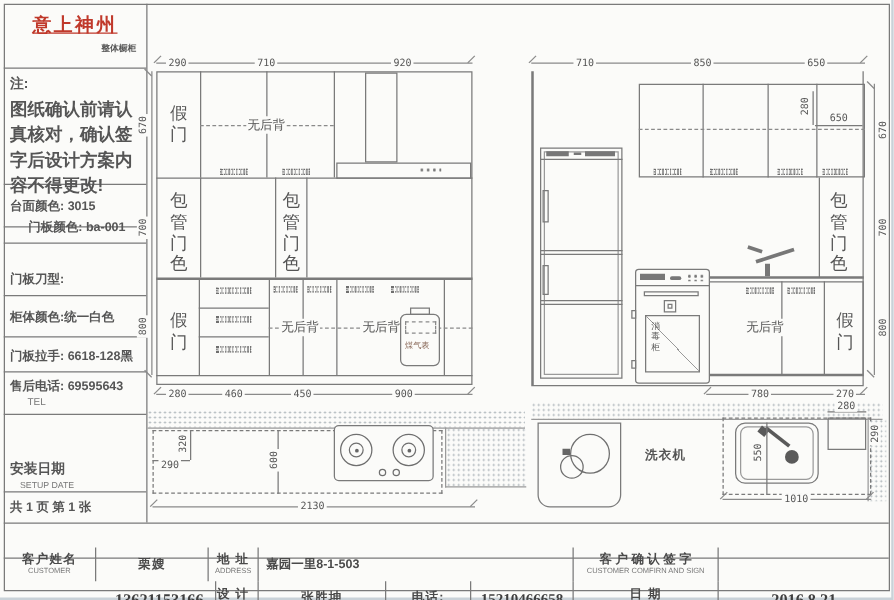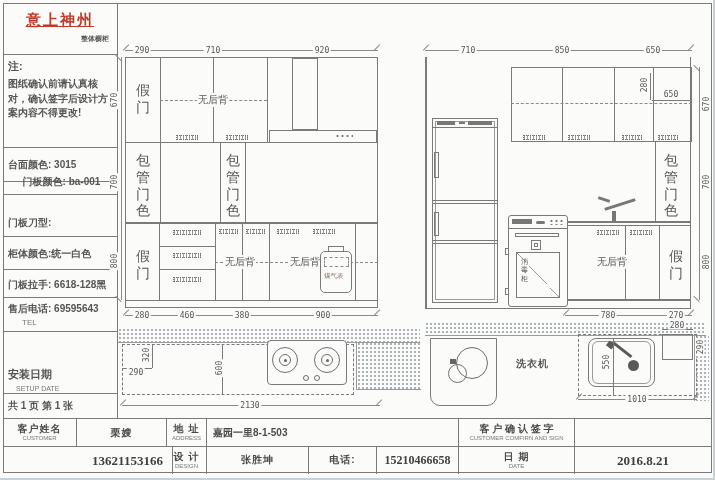--- a/index.html
+++ b/index.html
@@ -26,41 +26,41 @@
   .lab{position:absolute;transform:translate(-50%,-50%);font-size:10px;color:#555;
     background:#fbfbf9;padding:0 1px;white-space:nowrap;z-index:2;}
   .vcjk{position:absolute;width:13px;font-size:14px;line-height:1.2;color:#555;
     word-break:break-all;text-align:center;z-index:2;}
   .hd{position:absolute;height:3px;border:1px dotted #6f6f6f;background:repeating-linear-gradient(90deg,#9a9a9a 0 1px,transparent 1px 3px);}
   .hatch{position:absolute;background-image:radial-gradient(circle,#a7b0b5 .7px,transparent .9px);background-size:4px 4px;}
   .circ{position:absolute;border:1px solid #6f6f6f;border-radius:50%;box-sizing:border-box;}
   .sb-row{position:absolute;left:0;width:114px;border-bottom:1px solid #7a7a7a;box-sizing:border-box;
     font-size:10px;font-weight:bold;color:#555;padding:3px 2px 0 5px;}
   .tb-cell{position:absolute;border-right:1px solid #7a7a7a;box-sizing:border-box;display:flex;
-    flex-direction:column;align-items:center;justify-content:center;line-height:1;}
+    flex-direction:column;align-items:center;justify-content:center;line-height:1;margin-top:19px;}
   .tb-cn{font-size:10px;font-weight:bold;color:#4a4a4a;letter-spacing:1px;}
   .tb-en{font-size:6px;color:#777;margin-top:1px;letter-spacing:0;}
   .tb-val{font-family:"Liberation Serif",serif;font-weight:bold;font-size:13px;color:#3f3f3f;}
   .dot4{position:absolute;background-image:radial-gradient(circle,#777 1px,transparent 1.2px);background-size:5px 4px;}
 </style>
 </head>
 <body>
 
 <div id="canvas">
 
   <div class="bx" style="left:3px;top:3px;width:709px;height:470px;"></div>
 
   <div class="abs" style="left:3px;top:3px;width:115px;height:415px;border-right:1px solid #7a7a7a;box-sizing:border-box;">
     <div class="abs" style="left:0;top:0;width:114px;height:52px;border-bottom:1px solid #7a7a7a;box-sizing:border-box;text-align:center;">
       <div style="margin-top:8px;font-size:15px;font-weight:bold;color:#c0392b;letter-spacing:2px;text-decoration:underline;">意上神州</div>
       <div style="font-size:7px;font-weight:bold;color:#555;text-align:right;padding-right:8px;margin-top:4px;">整体橱柜</div>
     </div>
     <div class="abs" style="left:0;top:52px;width:114px;height:93px;border-bottom:1px solid #7a7a7a;box-sizing:border-box;padding:4px 5px;">
       <div style="font-size:11px;font-weight:bold;color:#555;">注:</div>
-      <div style="font-size:10px;font-weight:bold;color:#555;line-height:1.45;margin-top:3px;">图纸确认前请认真核对，确认签字后设计方案内容不得更改!</div>
+      <div style="font-size:14px;font-weight:bold;color:#555;line-height:1.45;margin-top:3px;">图纸确认前请认真核对，确认签字后设计方案内容不得更改!</div>
     </div>
     <div class="sb-row" style="top:145px;height:34px;padding-top:10px;">台面颜色: 3015</div>
     <div class="sb-row" style="top:164px;height:28px;padding-top:8px;text-align:center;">门板颜色: ba-001</div>
     <div class="sb-row" style="top:207px;height:27px;padding-top:6px;">门板刀型:</div>
     <div class="sb-row" style="top:234px;height:33px;padding-top:10px;">柜体颜色:统一白色</div>
     <div class="sb-row" style="top:267px;height:28px;padding-top:8px;">门板拉手: 6618-128黑</div>
     <div class="sb-row" style="top:295px;height:34px;padding-top:4px;">
       <span>售后电话: 69595643</span><br>
       <span style="font-weight:normal;font-size:8px;color:#777;padding-left:14px;">TEL</span>
     </div>
@@ -120,21 +120,21 @@
   <div class="lab" style="left:305px;top:262px;">无后背</div>
 
   <div class="bx" style="left:320px;top:251px;width:32px;height:42px;border-radius:5px;background:#fbfbf9;z-index:2;"></div>
   <div class="bx" style="left:328px;top:246px;width:16px;height:6px;z-index:2;"></div>
   <div class="abs" style="left:324px;top:257px;width:23px;height:8px;border:1px dashed #8a8a8a;z-index:3;"></div>
   <div class="abs" style="left:324px;top:272px;font-size:6.5px;color:#8a6a5a;z-index:3;">煤气表</div>
 
   <div class="dimline" style="left:125px;top:315px;width:253px;"></div>
   <div class="dimh" style="left:142px;top:315px;">280</div>
   <div class="dimh" style="left:187px;top:315px;">460</div>
-  <div class="dimh" style="left:242px;top:315px;">380</div>
+  <div class="dimh" style="left:242px;top:315px;">450</div>
   <div class="dimh" style="left:323px;top:315px;">900</div>
 
   <div class="vdimline" style="left:121px;top:57px;height:243px;"></div>
   <div class="dimv" style="left:114px;top:100px;">670</div>
   <div class="dimv" style="left:114px;top:182px;">700</div>
   <div class="dimv" style="left:114px;top:261px;">800</div>
 
   <div class="dimline" style="left:425px;top:50px;width:267px;"></div>
   <div class="dimh" style="left:468px;top:50px;">710</div>
   <div class="dimh" style="left:562px;top:50px;">850</div>

